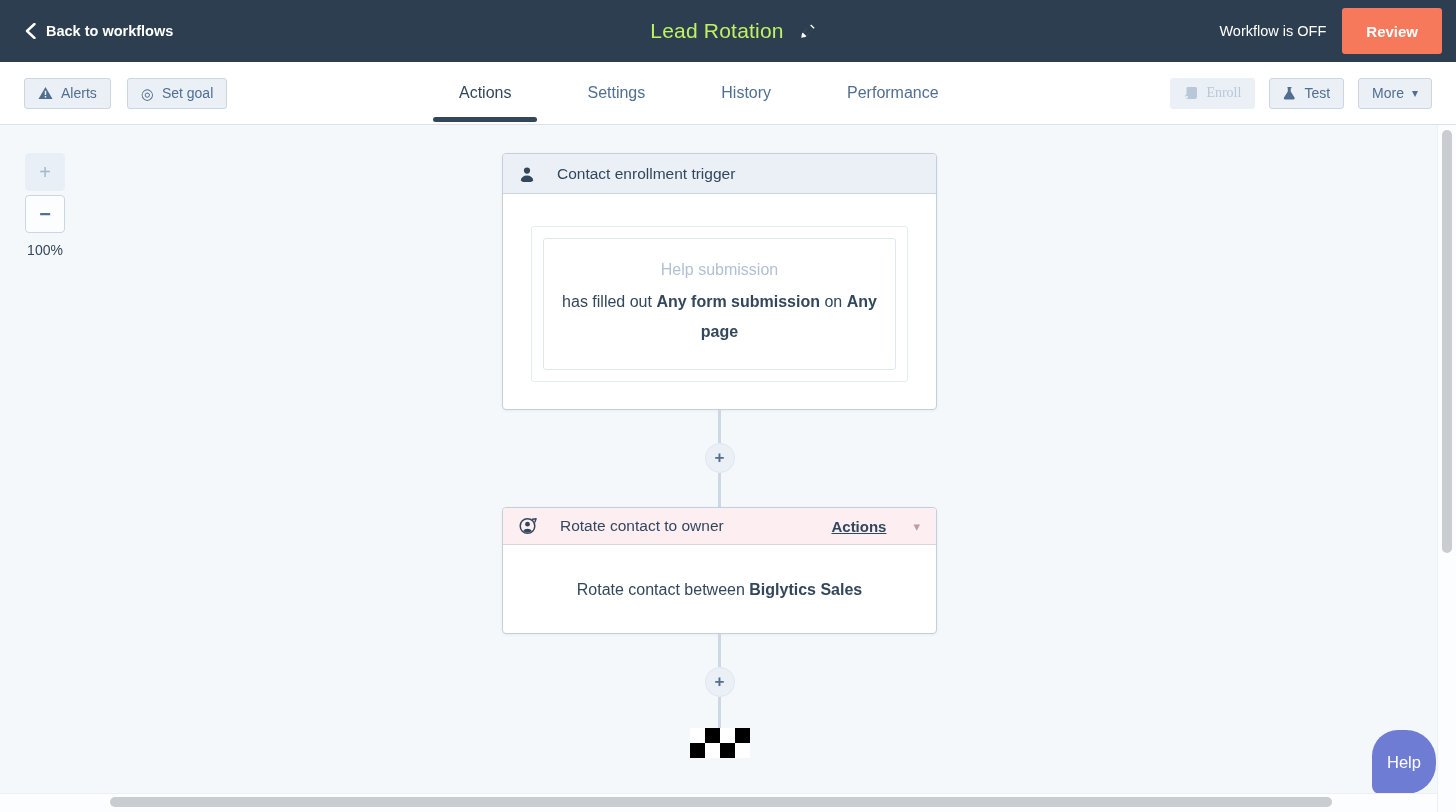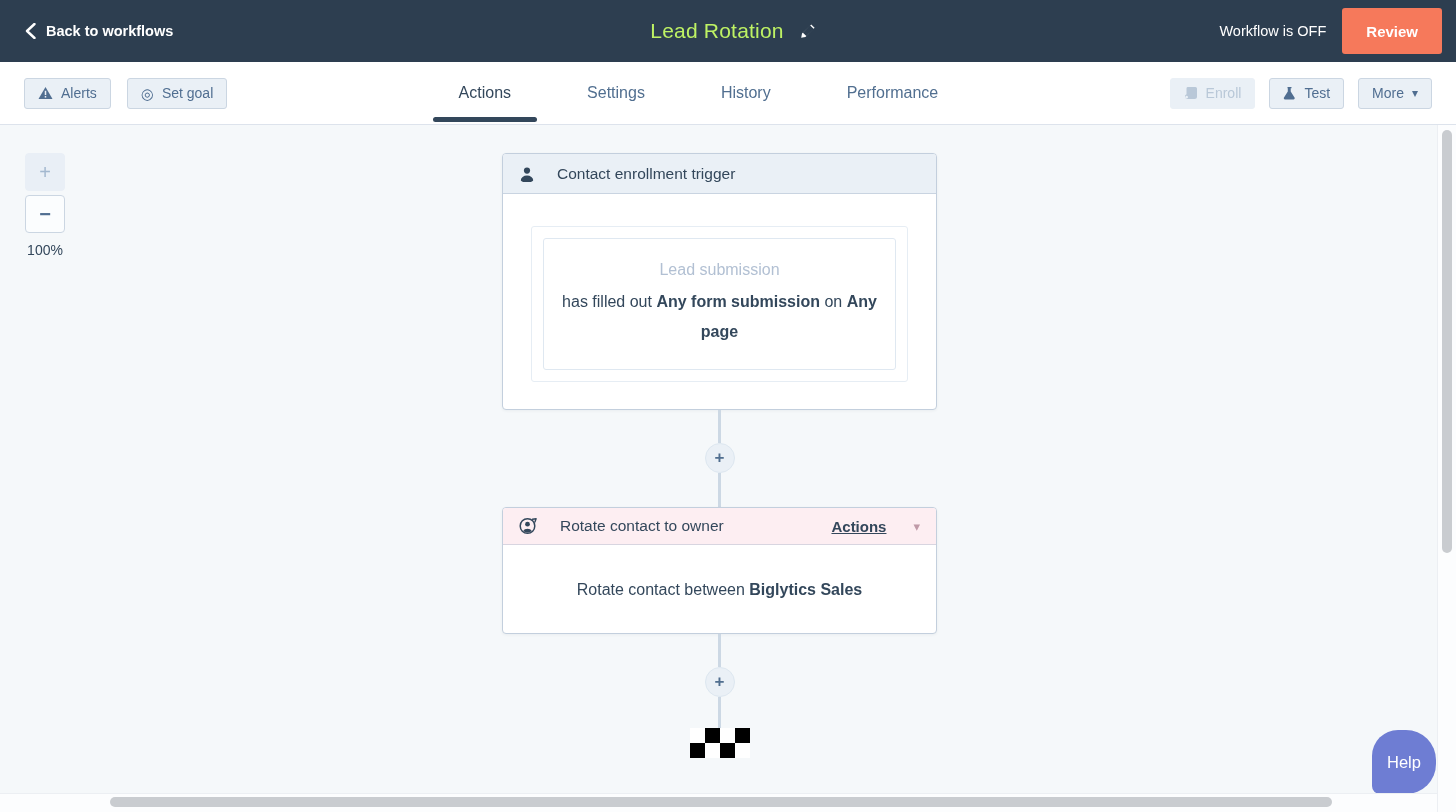--- a/index.html
+++ b/index.html
@@ -33,21 +33,21 @@
     background:#ffffff; border-bottom:1px solid #dde3ec;
     display:flex; align-items:center; padding:0 24px; z-index:9;
   }
   .tool-group { display:flex; align-items:center; gap:16px; }
   .tool-btn {
     display:flex; align-items:center; gap:8px; height:31px; padding:0 13px;
     background:#eaf0f6; border:1px solid #cbd6e2; border-radius:3px;
     color:#506e91; font-size:14px; cursor:pointer; font-family:"Liberation Sans", sans-serif;
   }
   .tool-btn .glyph { font-size:15px; line-height:1; display:flex; }
-  .tool-btn.disabled { border-color:#eaf0f6; color:#b9c8d8; cursor:default; }
+  .tool-btn.disabled { border-color:#eaf0f6; color:#b9c8d8; cursor:default;font-family:Liberation Serif, serif; }
   .tool-btn.disabled svg path, .tool-btn.disabled svg rect { fill:#b9c8d8; }
   .tabs { flex:1; height:100%; display:flex; align-items:center; justify-content:center; gap:12px; }
   .tab {
     position:relative; height:100%; display:flex; align-items:center;
     padding:0 32px; font-size:16px; color:#516f90; cursor:pointer;
   }
   .tab.active { color:#33475b; font-weight:500; }
   .tab.active::after {
     content:""; position:absolute; left:6px; right:6px; bottom:2px; height:5px;
     background:#33475b; border-radius:3px;
@@ -233,21 +233,21 @@
           <svg width="16" height="16" viewBox="0 0 16 16">
               <circle cx="8" cy="4.6" r="3.1" fill="#33475b"></circle>
               <path d="M1.8 14.2 a6.2 4.6 0 0 1 12.4 0 a6.2 2.2 0 0 1 -12.4 0 Z" fill="#33475b"></path>
             </svg>
         </span>
         <span class="hdr-title">Contact enrollment trigger</span>
       </div>
       <div class="trigger-body">
         <div class="filter-outer">
           <div class="filter-inner">
-            <div class="filter-type">Lead submission</div>
+            <div class="filter-type">Help submission</div>
             <div class="filter-cond"><span>has filled out </span><b>Any form submission</b><span> on </span><b>Any page</b></div>
           </div>
         </div>
       </div>
     </div>
 
     <div class="connector" style="height:33px;"></div>
     <div class="add-btn">+</div>
     <div class="connector" style="height:34px;"></div>
 

